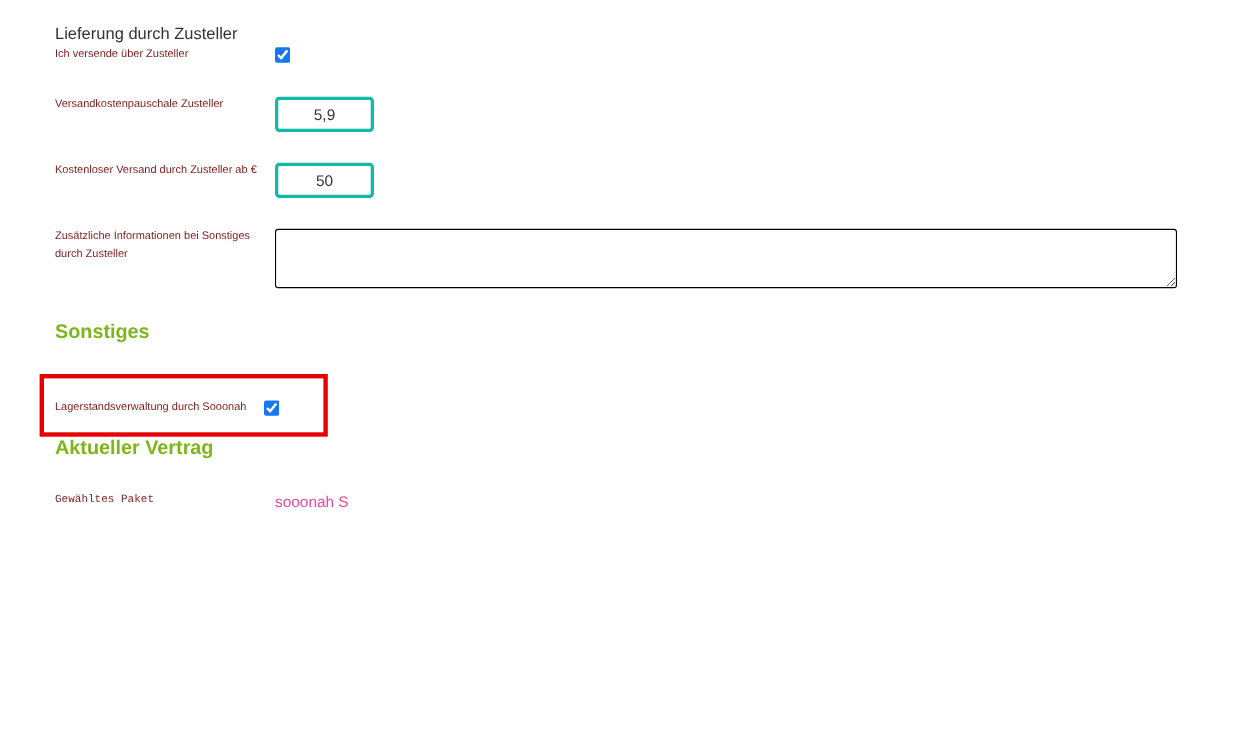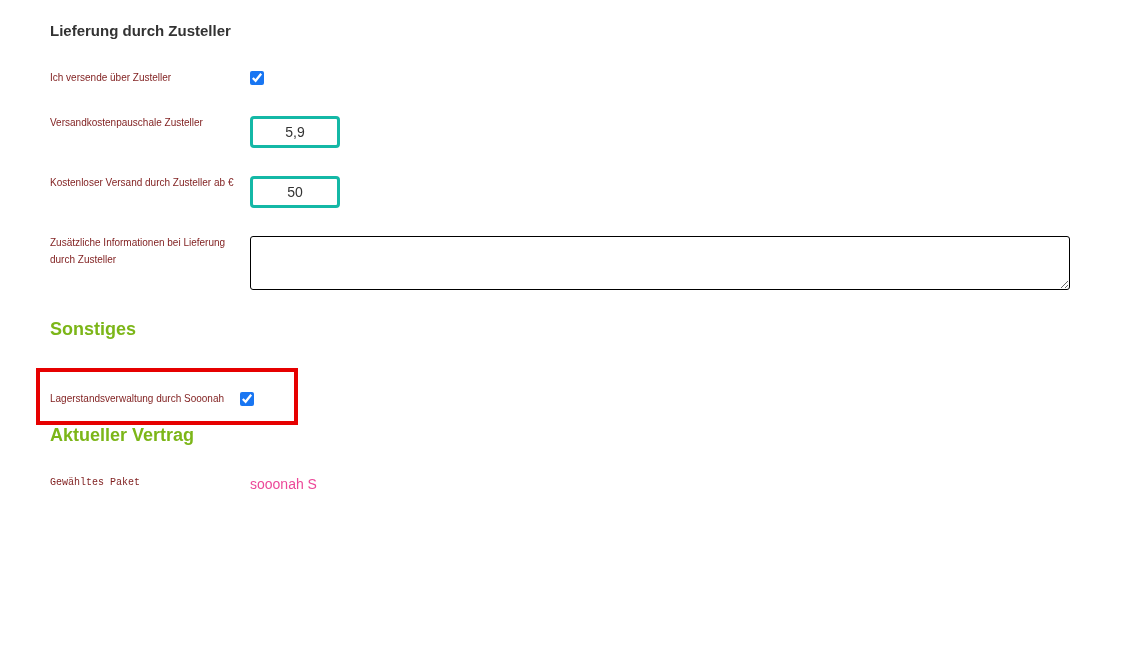--- a/index.html
+++ b/index.html
@@ -9,24 +9,23 @@
     }
     body {
       font-family: Arial, Helvetica, sans-serif;
       font-size: 14px;
       color: #333;
       background: #fff;
       padding: 20px 0 20px 50px;
       width: 1121px;
     }
     .section-title {
-      font-weight: bold;
+      font-weight: normal;
       font-size: 15px;
       color: #333;
-      margin-bottom: 28px;
       line-height: 1.4;
     }
     .section-title-green {
       font-weight: bold;
       font-size: 18px;
       color: #7cb618;
       margin-bottom: 28px;
     }
     .form-row {
       display: flex;
@@ -106,21 +105,21 @@
 </div>
 
 <div class="form-row">
   <div class="label-col">Kostenloser Versand durch Zusteller ab €</div>
   <div class="input-col">
     <input type="text" class="number-input" value="50" style="">
   </div>
 </div>
 
 <div class="form-row">
-  <div class="label-col">Zusätzliche Informationen bei Lieferung durch Zusteller</div>
+  <div class="label-col">Zusätzliche Informationen bei Sonstiges durch Zusteller</div>
   <div class="input-col">
     <textarea class="textarea-input" style=""></textarea>
   </div>
 </div>
 
 <div class="section-title-green">Sonstiges</div>
 
 <div class="highlight-box">
   <div class="form-row">
     <div class="label-col" style="width:190px;">Lagerstandsverwaltung durch Sooonah</div>

